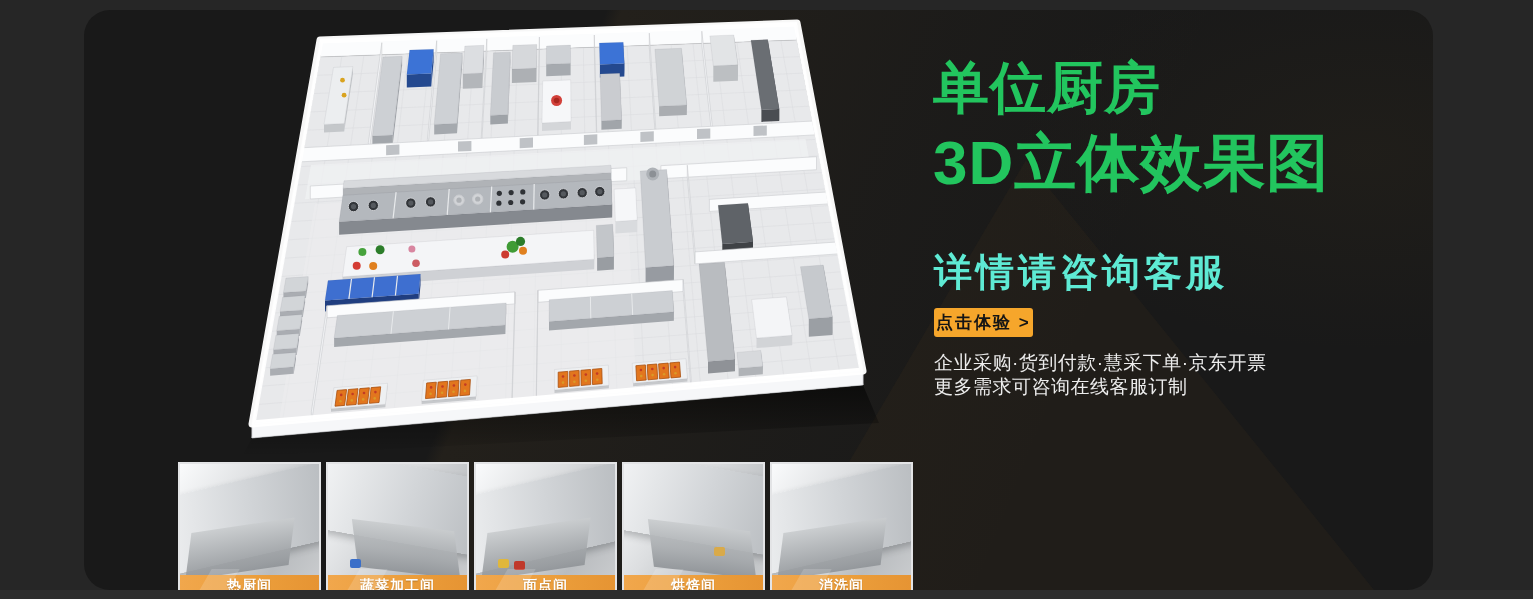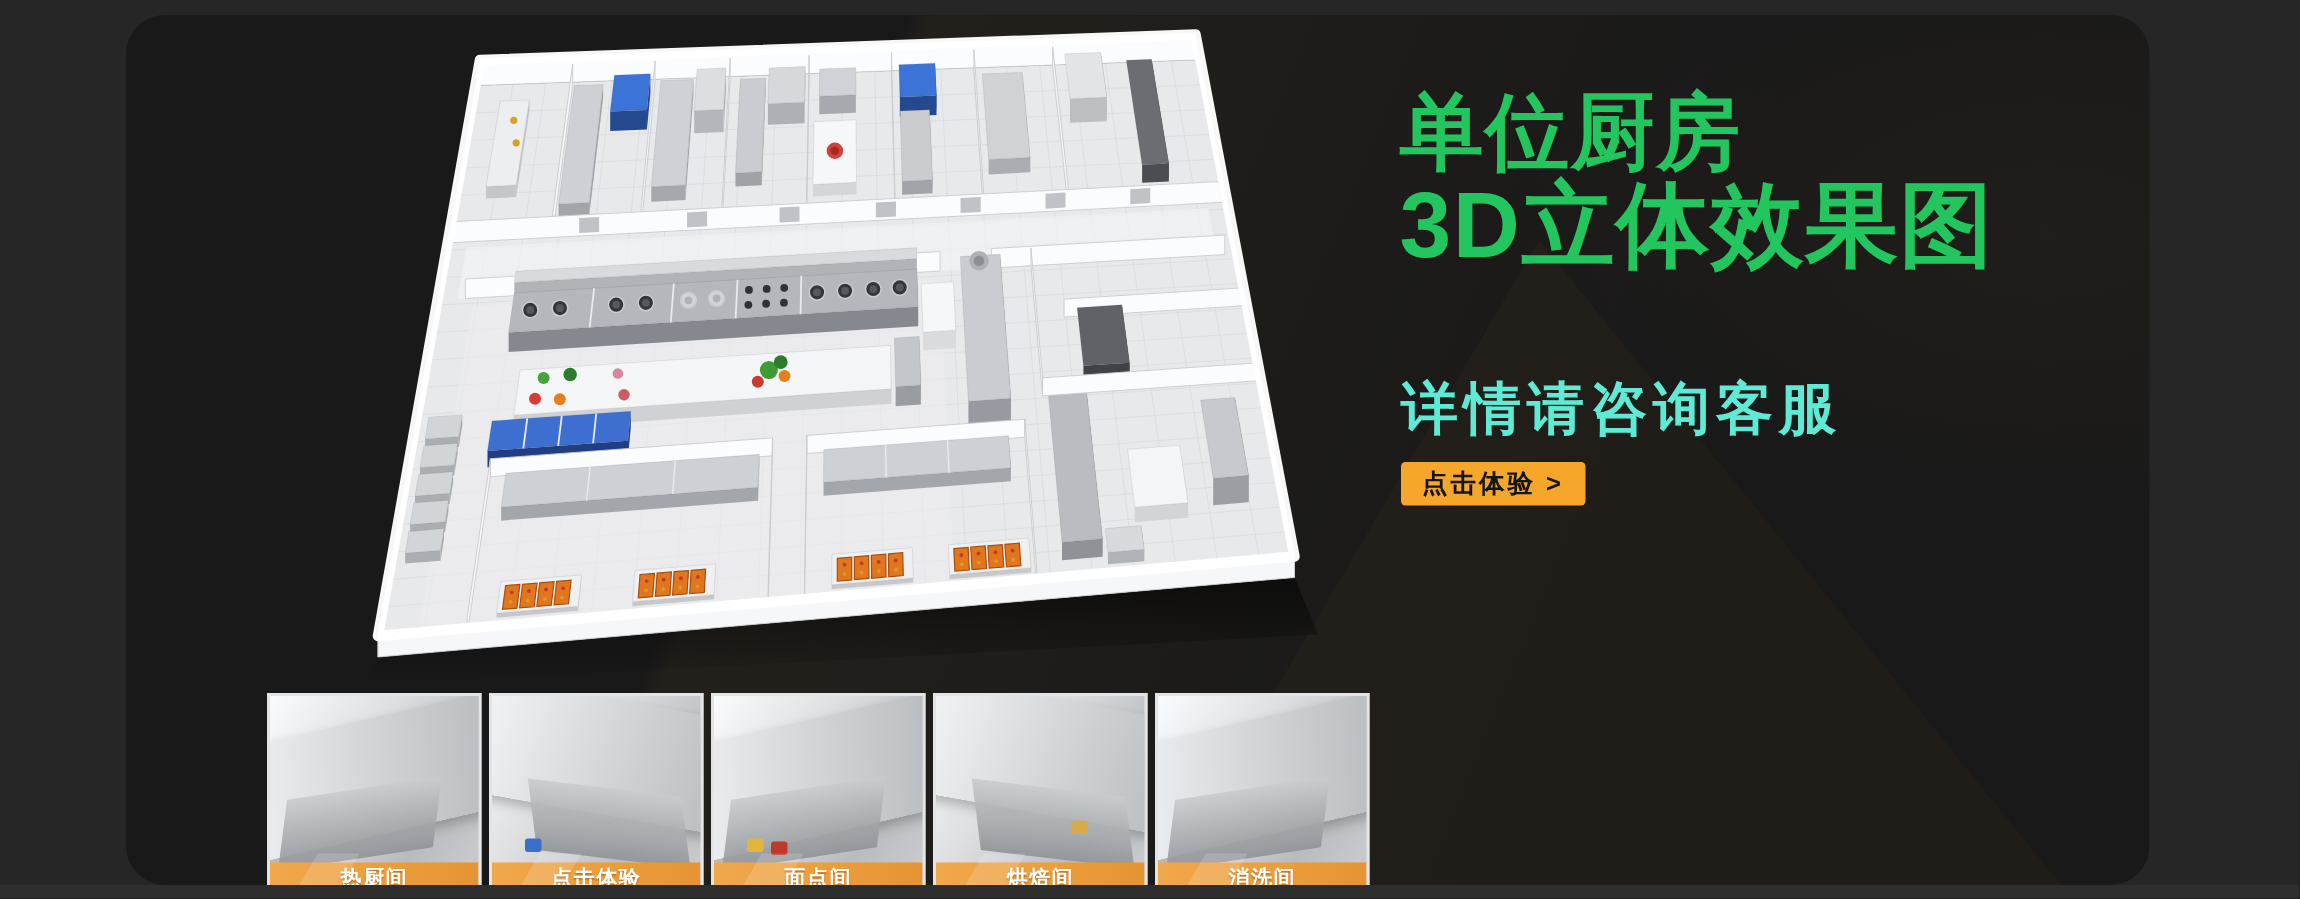--- a/index.html
+++ b/index.html
@@ -9,23 +9,23 @@
   .glow-a{position:absolute;left:0;top:0;width:100%;height:100%;
       background:linear-gradient(112deg, transparent 33%, rgba(124,94,44,0.10) 34%, rgba(124,94,44,0.035) 55%, transparent 72%);}
   .glow-b{position:absolute;left:690px;top:150px;width:600px;height:430px;background:rgba(110,80,35,0.09);
       clip-path:polygon(42% 0,100% 100%,0 100%);}
   .glow-c{position:absolute;left:60%;top:-20%;width:70%;height:90%;
       background:radial-gradient(closest-side, rgba(90,70,30,0.10), transparent 75%);}
 
   
   .hero-title{position:absolute;left:933px;top:60px;color:#22c55e;font-weight:800;line-height:1.0;letter-spacing:1px;}
   .hero-title .l1{font-size:56px;}
-  .hero-title .l2{font-size:62px;margin-top:4px;}
+  .hero-title .l2{font-size:62px;margin-top:16px;}
   .hero-sub{position:absolute;left:934px;top:247px;color:#5eead4;font-size:38px;font-weight:800;letter-spacing:4px;}
-  .cta{position:absolute;left:934px;top:308px;height:29px;padding:0 14px;background:#F6A62B;border:none;border-radius:3px;
+  .cta{position:absolute;left:934px;top:308px;height:29px;padding:0 2px;background:#F6A62B;border:none;border-radius:3px;
        font-family:inherit;font-size:17px;font-weight:700;color:#151515;letter-spacing:2px;cursor:pointer;display:flex;align-items:center;}
   .info{position:absolute;left:934px;top:351px;color:#ececec;font-size:19px;line-height:23.5px;letter-spacing:0.5px;}
 
   
   .gallery{position:absolute;left:178px;top:462px;display:flex;gap:5px;}
   .thumb{position:relative;width:143px;height:136px;box-sizing:border-box;border:2px solid #e3e4e6;
          background:#cfd1d3;overflow:hidden;cursor:pointer;flex:none;}
   .ph{position:absolute;inset:0;background:linear-gradient(125deg,#fafbfc 0%,#dcdee0 38%,#b9bcbf 72%,#cdcfd1 100%);}
   .ph::before{content:'';position:absolute;width:165%;height:58%;left:-25%;top:10%;
          background:linear-gradient(100deg,#f6f7f8 0%,#d2d5d8 45%,#a9adb1 100%);
@@ -359,34 +359,38 @@
       <polygon points="27.0,423.0 638.0,370.0 638.0,357.0 27.0,410.0" fill="#f6f7f9" stroke="#c9cbce" stroke-width="0.6"></polygon>
       <polygon points="95.0,25.0 572.0,8.0 638.0,356.0 27.0,409.0" fill="none" stroke="#ffffff" stroke-width="7" stroke-linejoin="round" opacity="0.97"></polygon>
     </svg>
 
   <div class="hero-title">
     <div class="l1">单位厨房</div>
     <div class="l2">3D立体效果图</div>
   </div>
   <div class="hero-sub">详情请咨询客服</div>
   <button class="cta">点击体验 &gt;</button>
+  <div class="info">
+    <div>企业采购·货到付款·慧采下单·京东开票</div>
+    <div>更多需求可咨询在线客服订制</div>
+  </div>
 
   <div class="gallery">
     <div class="thumb">
       <div class="ph"></div>
         <div class="accent"></div>
       <div class="bar">
           <span>热厨间</span>
         </div>
     </div>
     <div class="thumb">
       <div class="ph"></div>
         <div class="accent"></div>
       <div class="bar">
-          <span>点击体验</span>
+          <span>蔬菜加工间</span>
         </div>
     </div>
     <div class="thumb">
       <div class="ph"></div>
         <div class="accent"></div>
       <div class="bar">
           <span>面点间</span>
         </div>
     </div>
     <div class="thumb">

